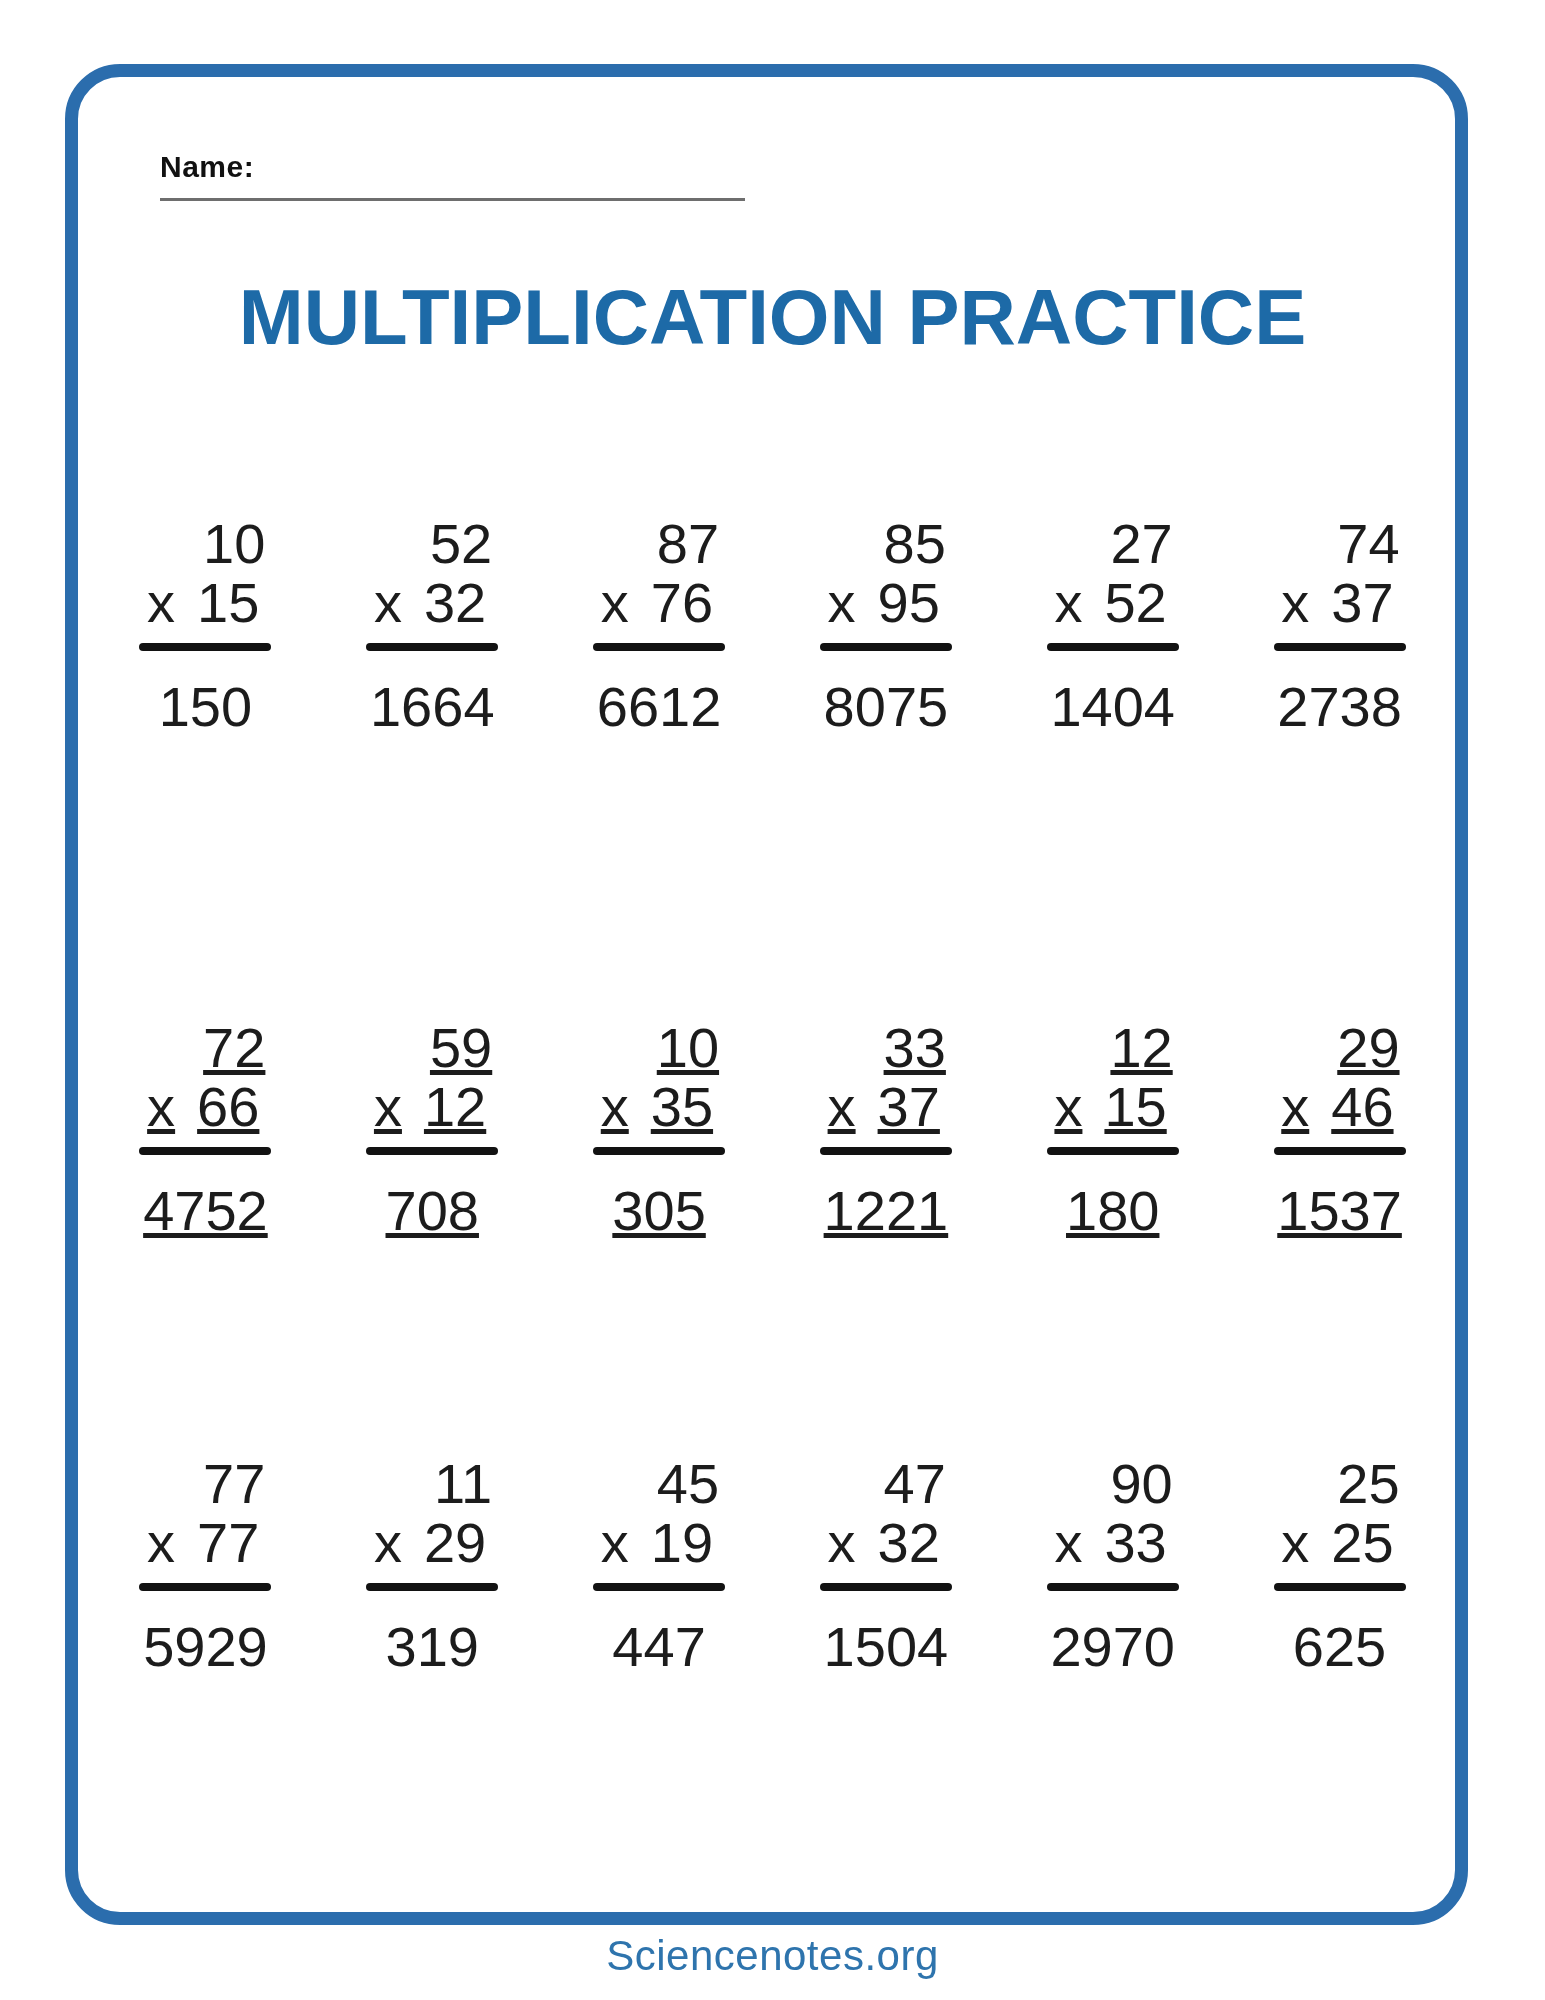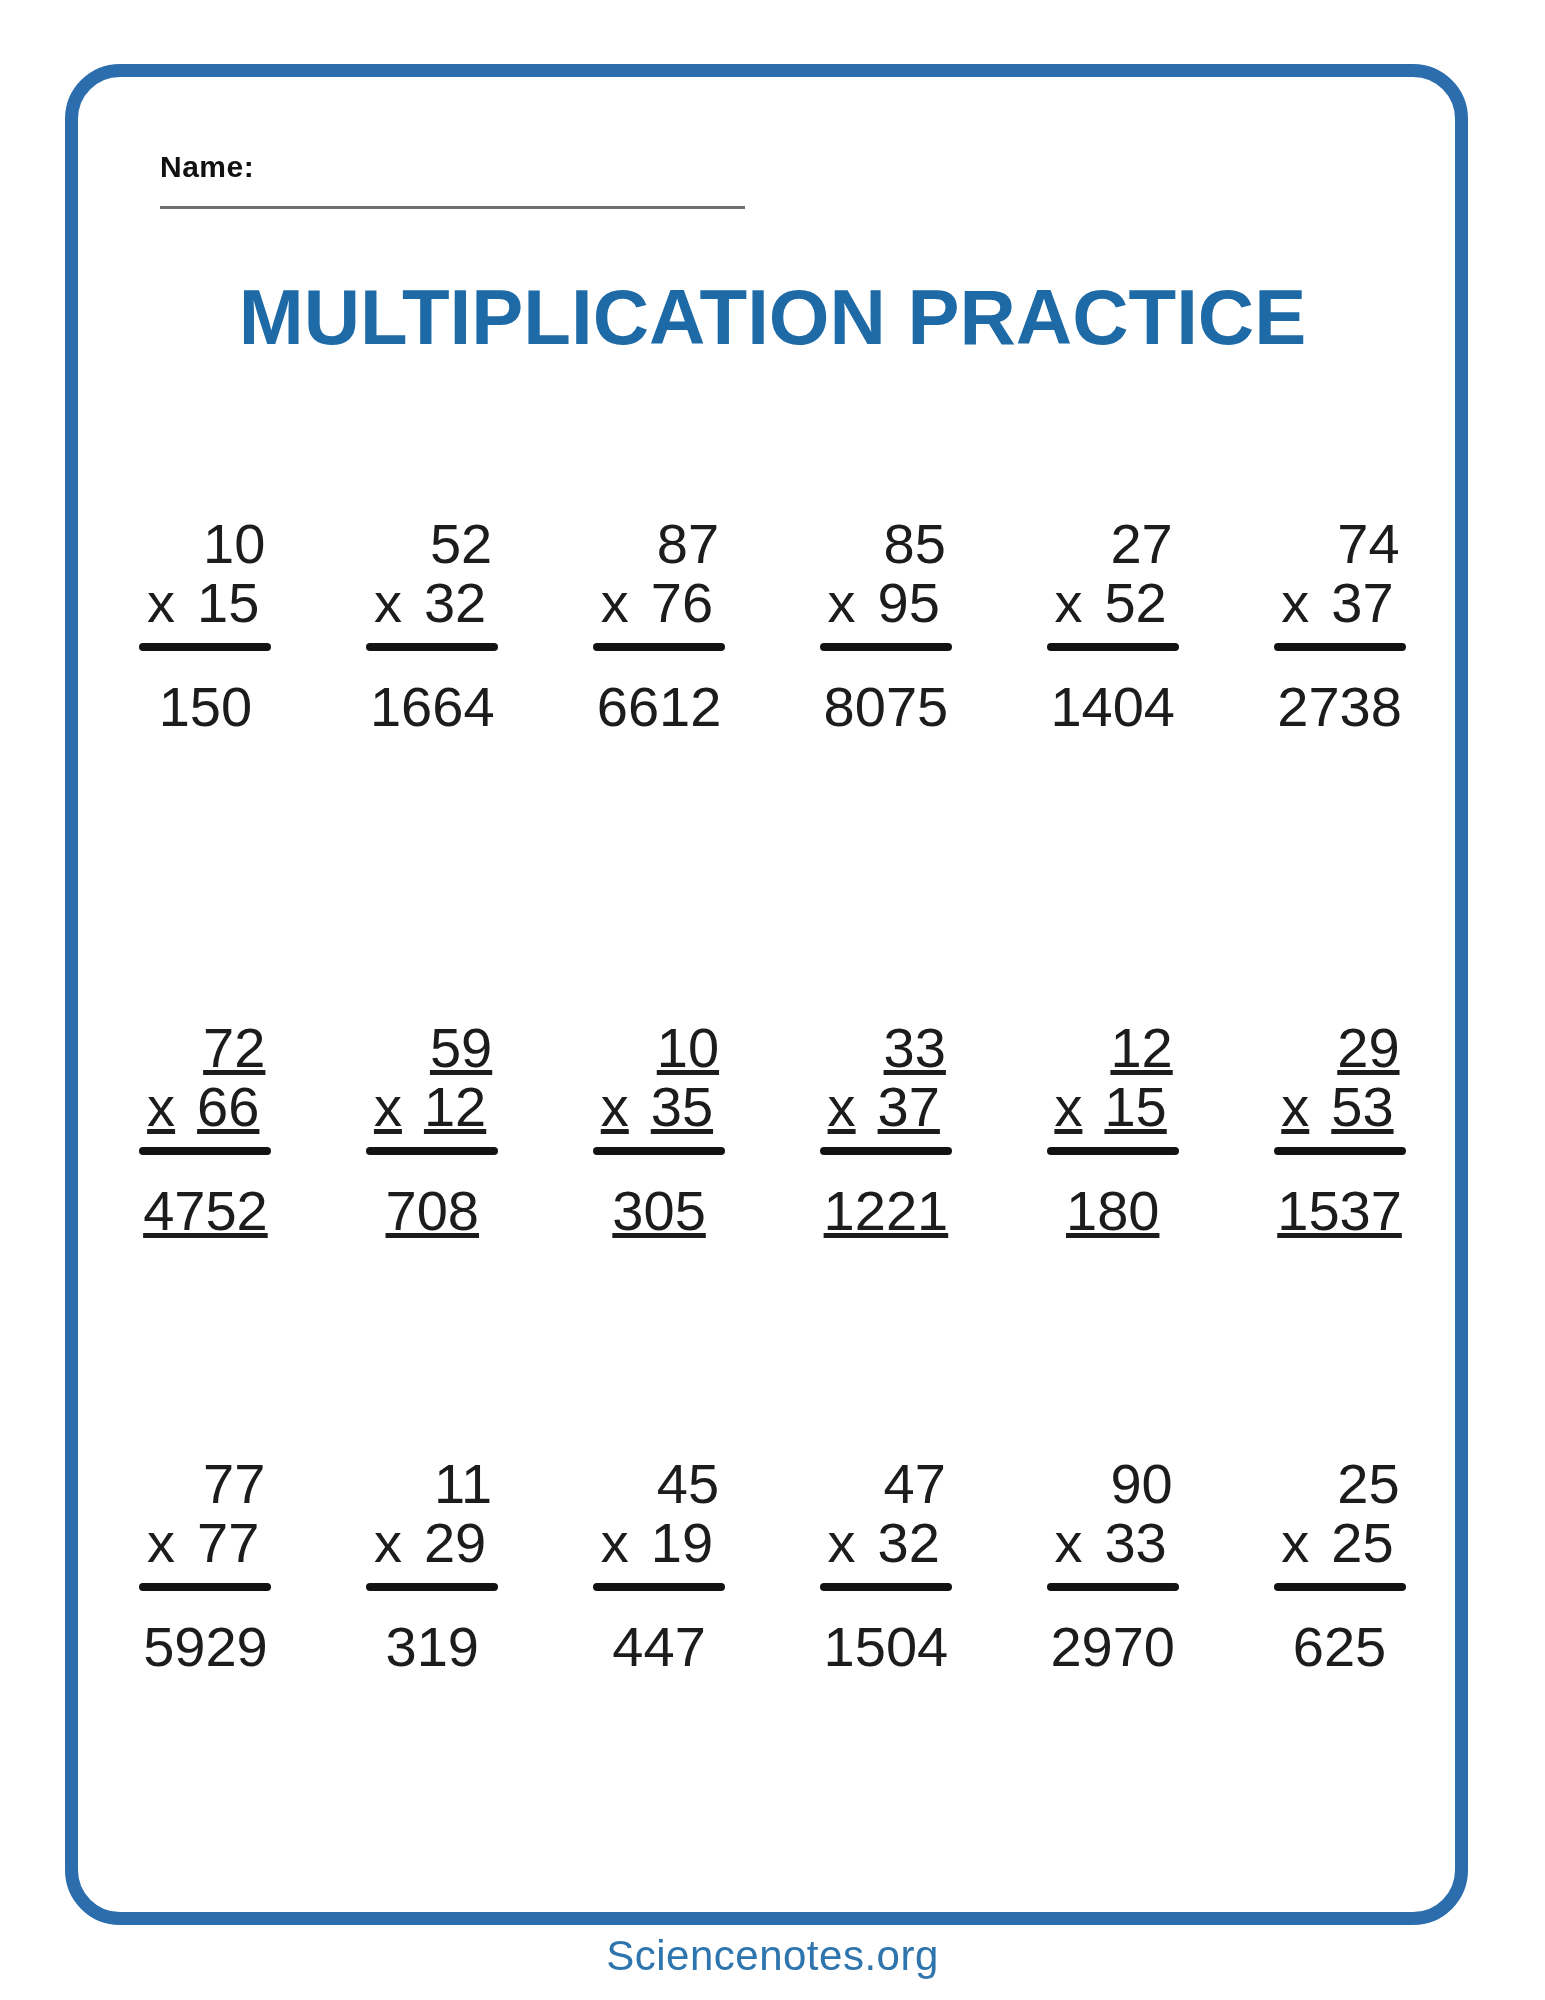--- a/index.html
+++ b/index.html
@@ -13,21 +13,21 @@
   html,body{width:1545px;height:2000px;background:#ffffff;
     font-family:"Liberation Sans", sans-serif;color:var(--ink);}
   .page{position:relative;width:1545px;height:2000px;background:#ffffff;overflow:hidden;}
 
   
   .frame{position:absolute;left:65px;top:64px;width:1403px;height:1861px;
     border:13px solid var(--accent);border-radius:55px;background:transparent;}
 
   
   .fields{position:absolute;top:150px;left:160px;width:1213px;display:flex;gap:40px;}
-  .field{border-bottom:3px solid var(--rule_gray);padding-bottom:22px;}
+  .field{border-bottom:3px solid var(--rule_gray);padding-bottom:14px;}
   .field.name{width:585px;}
   .field.date{flex:1;}
   .field-label{font-weight:bold;font-size:30px;color:#111;letter-spacing:0.5px;}
 
   
   .title{position:absolute;top:252px;left:0;width:100%;text-align:center;
     font-size:78px;font-weight:bold;letter-spacing:0px;color:var(--title_blue);margin-top:20px;}
 
   
   .problems-row{position:absolute;left:100px;width:1345px;display:flex;justify-content:space-between;gap:16px;}
@@ -194,21 +194,21 @@
       <div class="bar"></div>
     </div>
     <div class="answer">180</div>
   </div>
 
   <div class="problem">
     <div class="op-block">
       <div class="num top">29</div>
       <div class="mult-row">
         <span class="num op">x</span>
-        <span class="num bottom">53</span>
+        <span class="num bottom">46</span>
       </div>
       <div class="bar"></div>
     </div>
     <div class="answer">1537</div>
   </div>
 </div>
   <div class="problems-row row-2">
   <div class="problem">
     <div class="op-block">
       <div class="num top">77</div>

